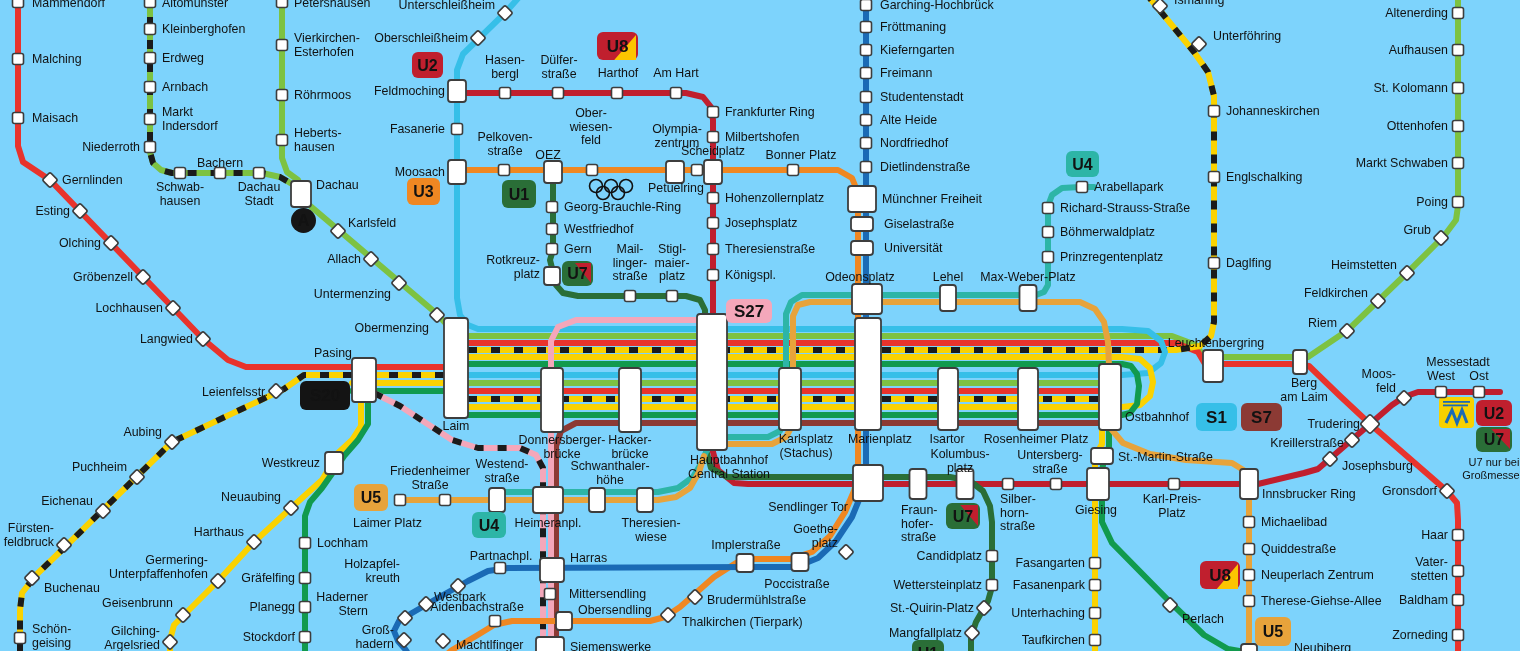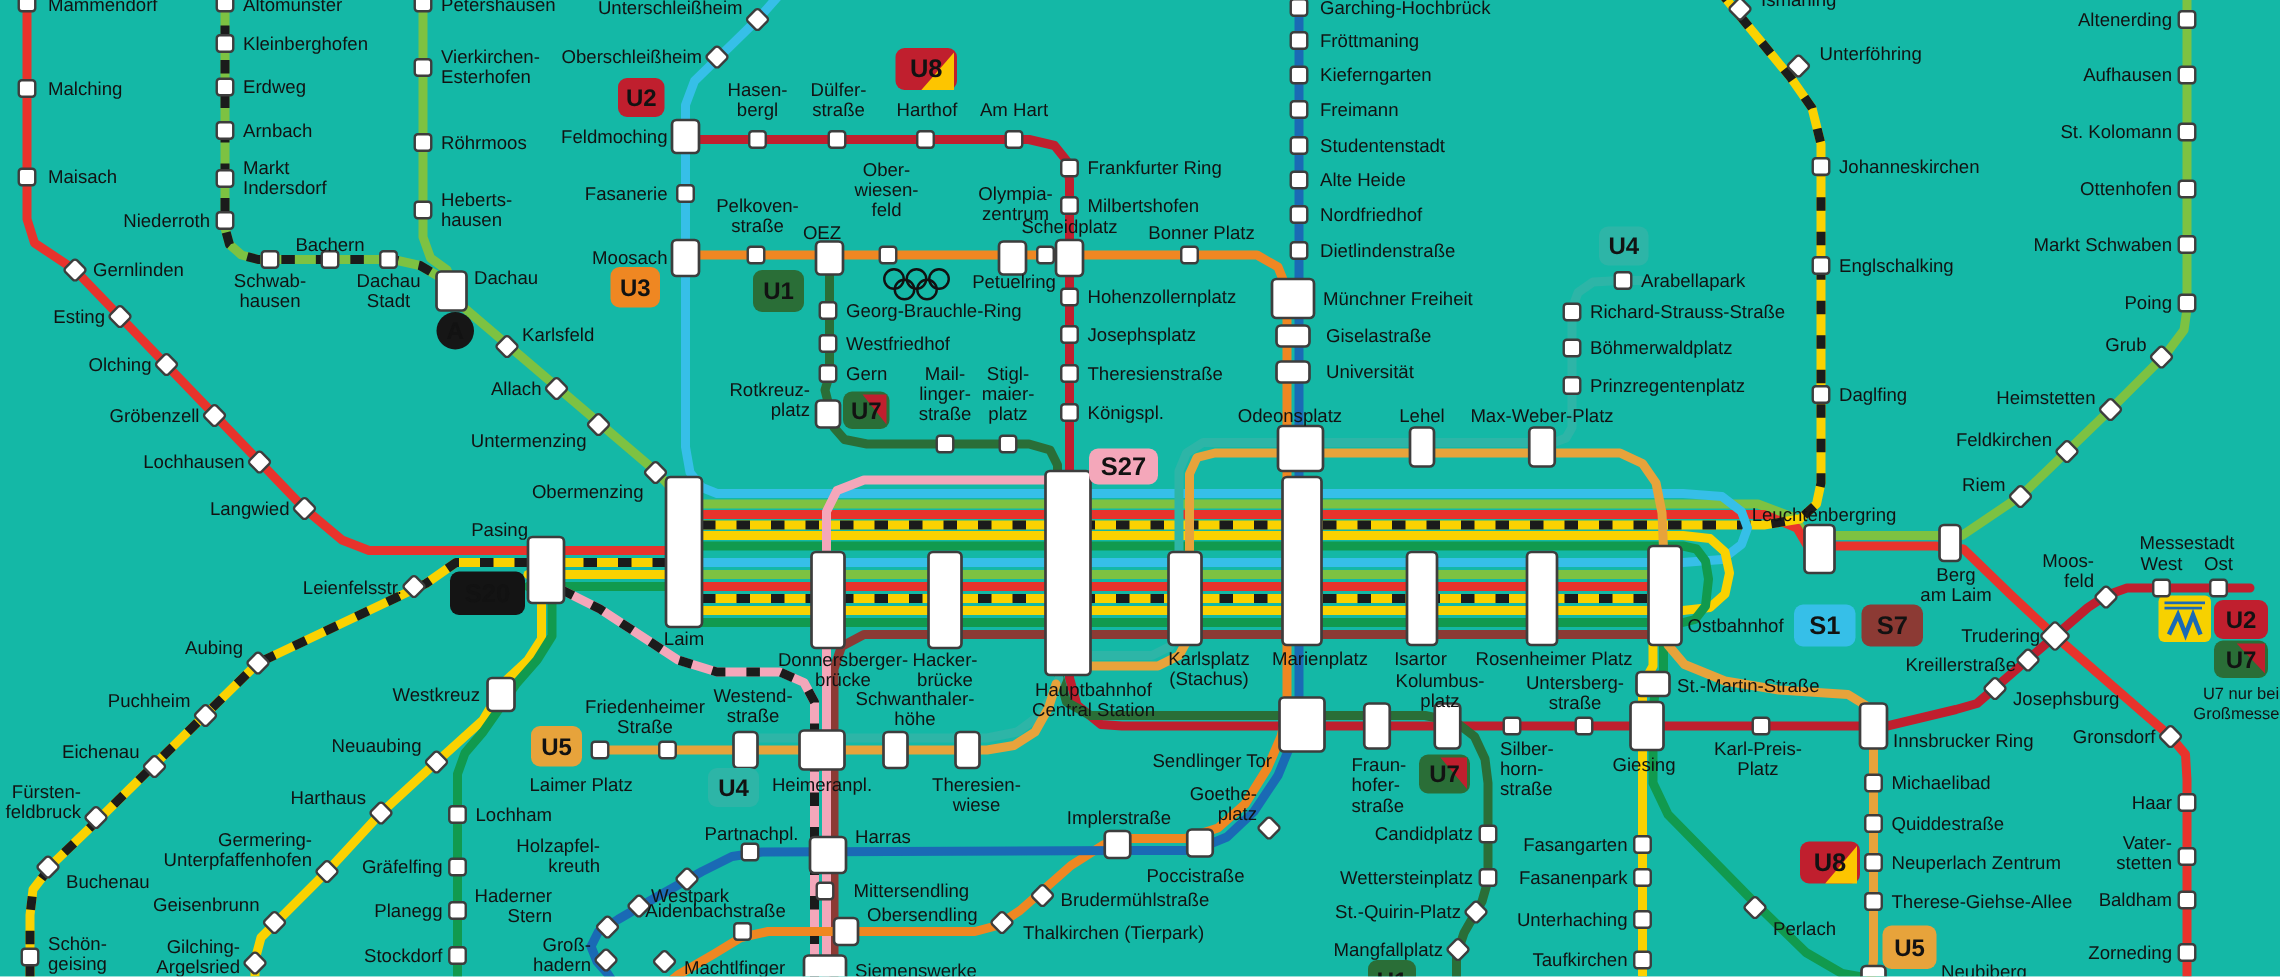--- a/index.html
+++ b/index.html
@@ -1,16 +1,16 @@
 <!DOCTYPE html>
 <html><head>
 <meta charset="utf-8">
 <style>
   html,body{margin:0;padding:0;background:#ffffff;}
-  .map-wrap{position:relative;width:1520px;height:651px;overflow:hidden;background:#14b8a6;}
+  .map-wrap{position:relative;width:1520px;height:651px;overflow:hidden;background:#7dd3fc;}
   svg{display:block;}
   text{font-family:"Liberation Sans","DejaVu Sans",sans-serif;fill:#121212;}
 </style>
 </head>
 <body>
 
 <div class="map-wrap">
   <svg id="map-svg" width="1520" height="651" viewBox="0 0 1520 651" xmlns="http://www.w3.org/2000/svg">
       <polyline points="18,-6 18,146 23,162 50,180 203,339 228,360 246,367 444,367" fill="none" stroke="#e8332c" stroke-width="6" stroke-linejoin="round" stroke-linecap="round"></polyline>
       <polyline points="150,-6 150,152 153,163 161,170 172,173 262,173 280,177 292,184" fill="none" stroke="#7dc242" stroke-width="6" stroke-linejoin="round" stroke-linecap="round"></polyline>

